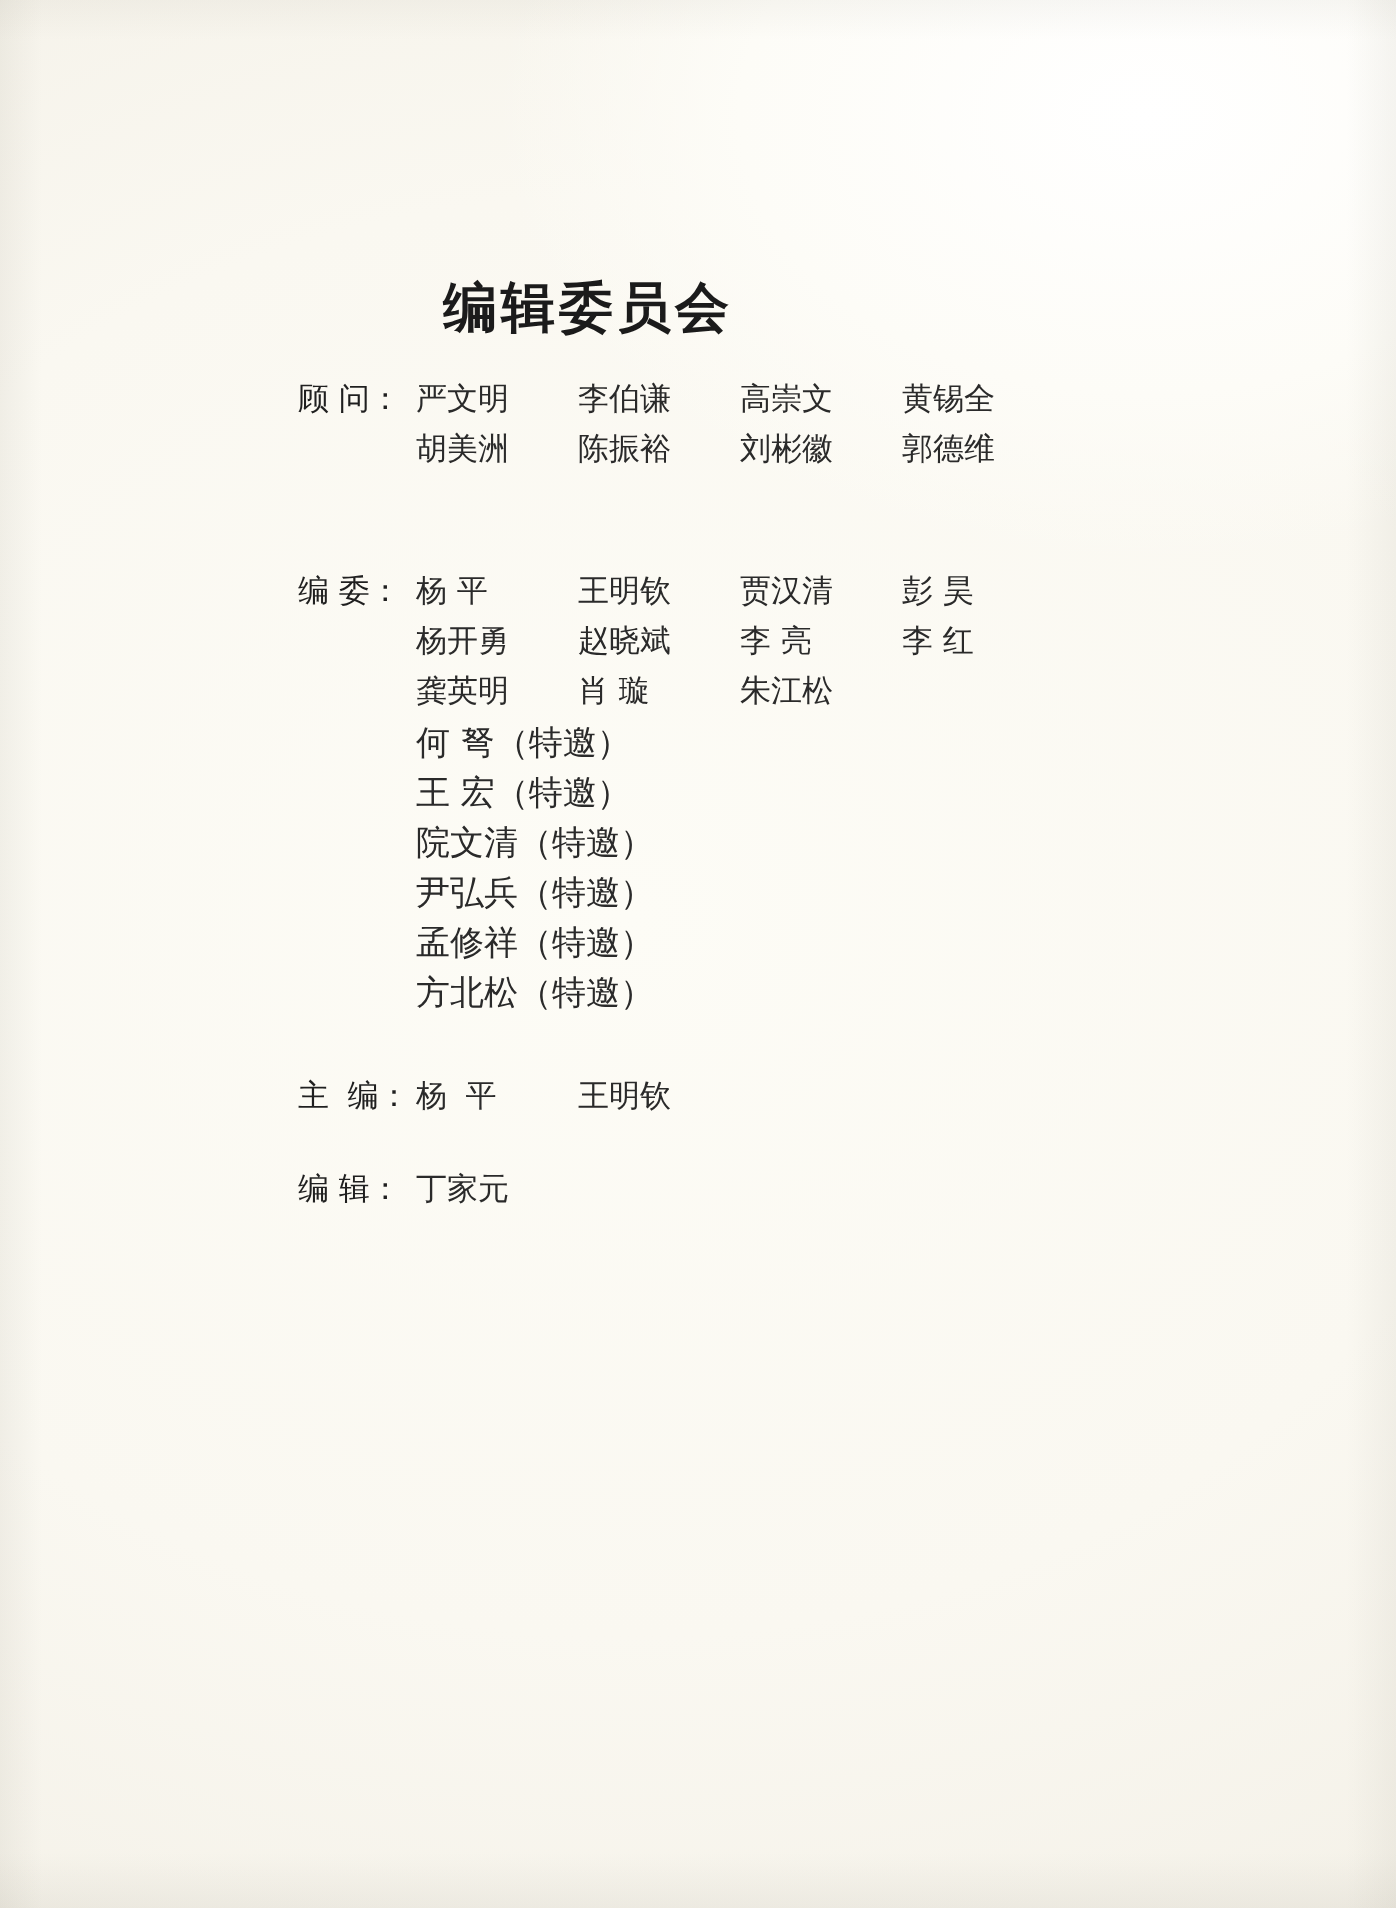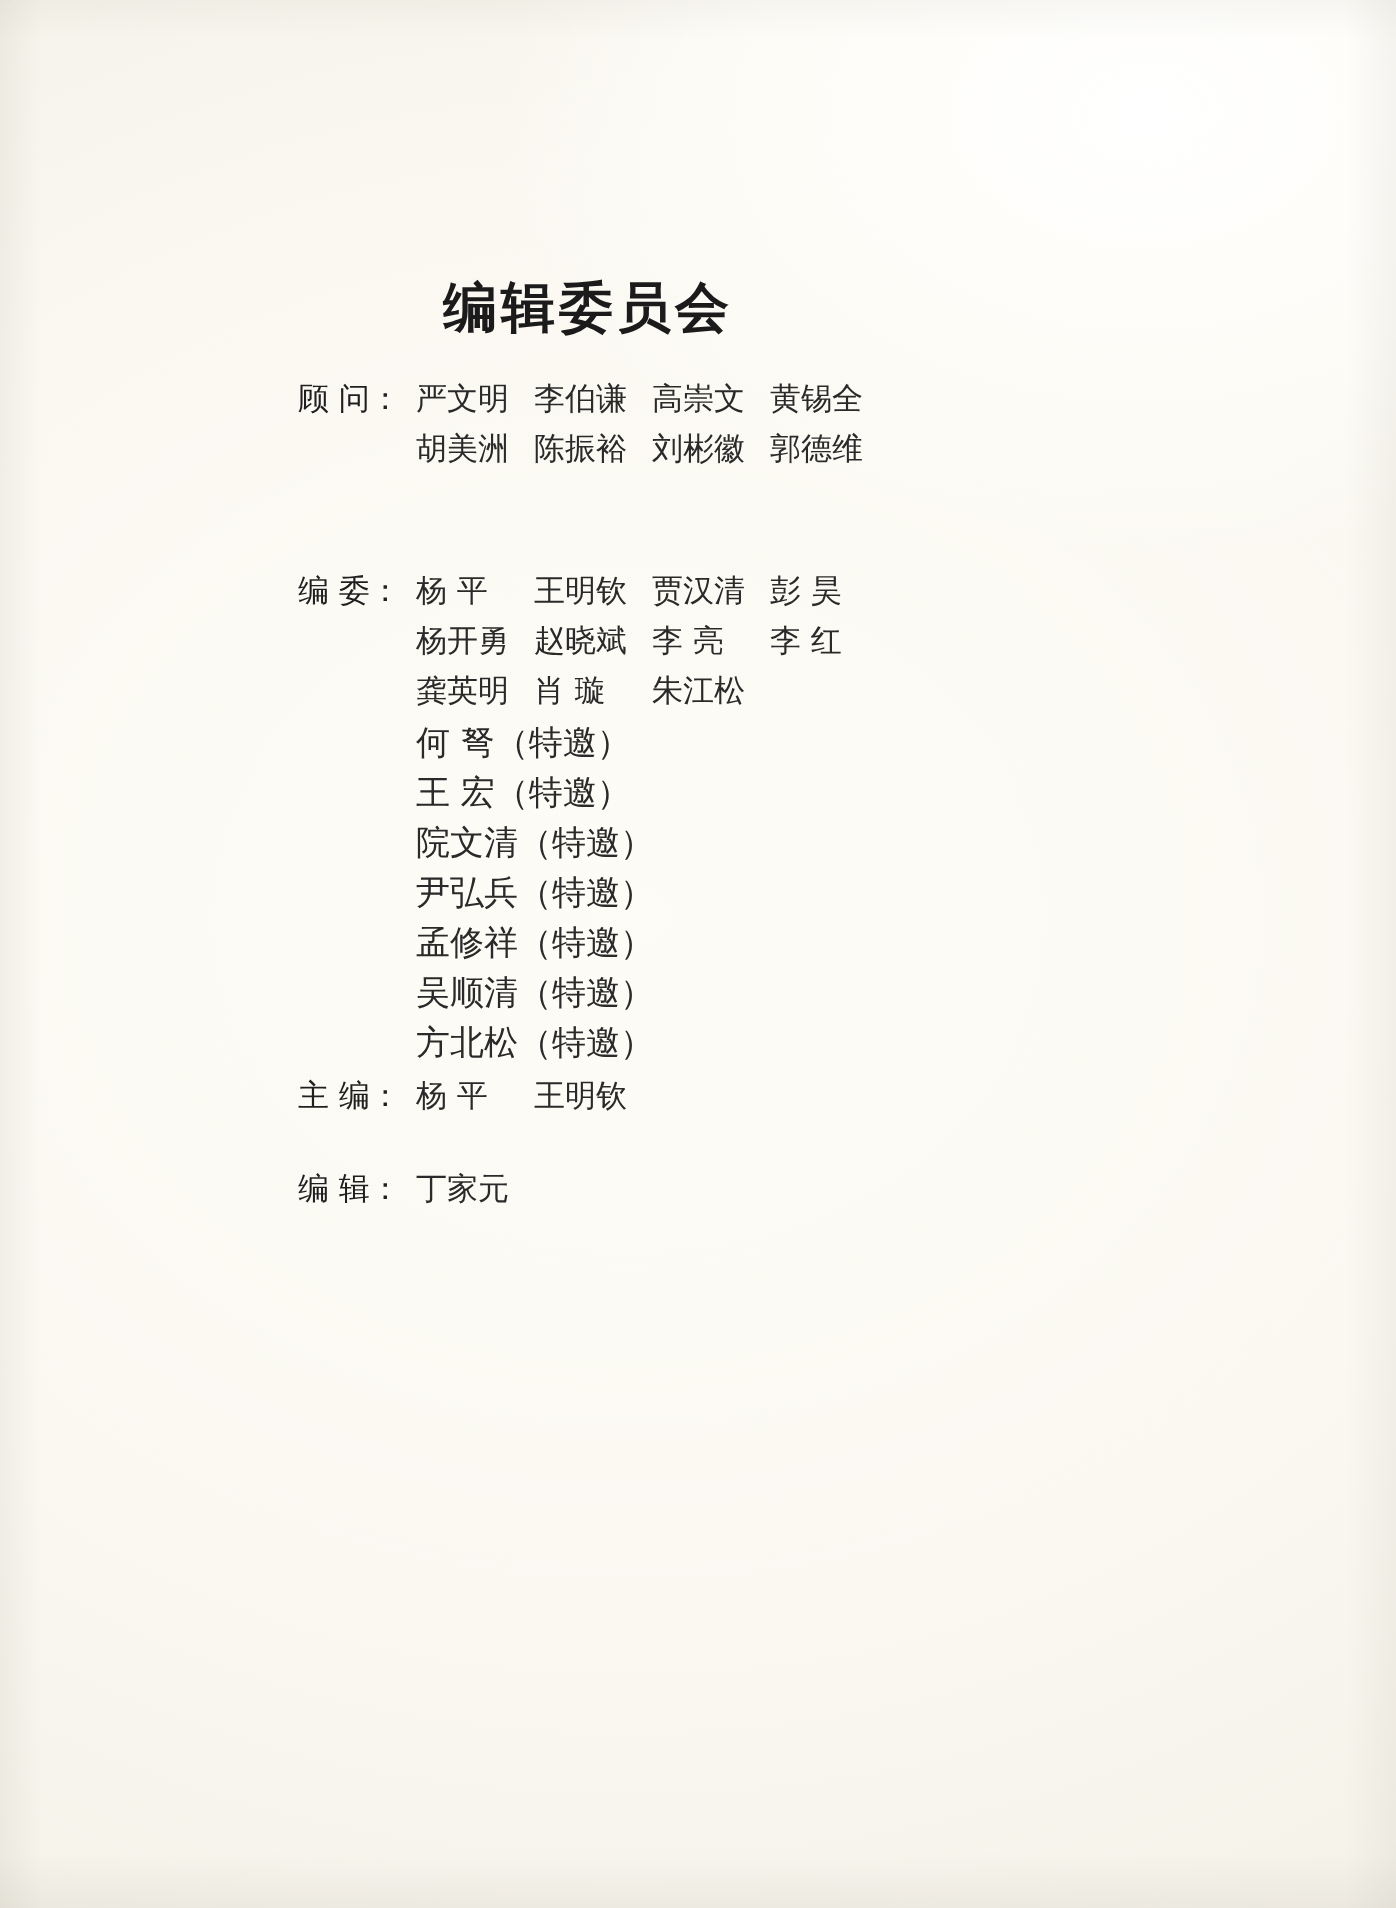--- a/index.html
+++ b/index.html
@@ -68,38 +68,39 @@
     width: 118px;
     flex: 0 0 118px;
     font-size: 31px;
     letter-spacing: 0px;
     color: #1f1f1f;
     display: flex;
     justify-content: space-between;
   }
   .names {
     display: flex;
+    gap: 44px;
   }
   .name-plain {
     font-size: 31px;
     color: #2a2a2a;
     white-space: nowrap;
   }
   .spacer-label {
     width: 118px;
     flex: 0 0 118px;
   }
   .note {
     font-size: 34px;
     color: #2a2a2a;
     white-space: nowrap;
   }
   #consultants { top: 378px; }
   #editorial-board { top: 570px; }
-  #chief-editors { top: 1075px; }
+  #chief-editors { top: 1075px; font-family: Liberation Mono, monospace; }
   #editor { top: 1168px; }
 </style>
 </head>
 <body>
 
 <div class="page">
   <div class="edge-shade"></div>
 
   <div class="content">
 
@@ -168,24 +169,20 @@
       <div class="row">
         <div class="spacer-label"></div>
         <div class="note">尹弘兵（特邀）</div>
       </div>
       <div class="row">
         <div class="spacer-label"></div>
         <div class="note">孟修祥（特邀）</div>
       </div>
       <div class="row">
         <div class="spacer-label"></div>
-        <div class="note">吴顺清（特邀）</div>
-      </div>
-      <div class="row">
-        <div class="spacer-label"></div>
         <div class="note">方北松（特邀）</div>
       </div>
     </div>
 
     <div class="block" id="chief-editors">
       <div class="row">
         <div class="label">主  编：</div>
         <div class="names">
           <div class="name-plain" style="width:118px">杨  平</div>
           <div class="name-plain" style="width:118px">王明钦</div>

